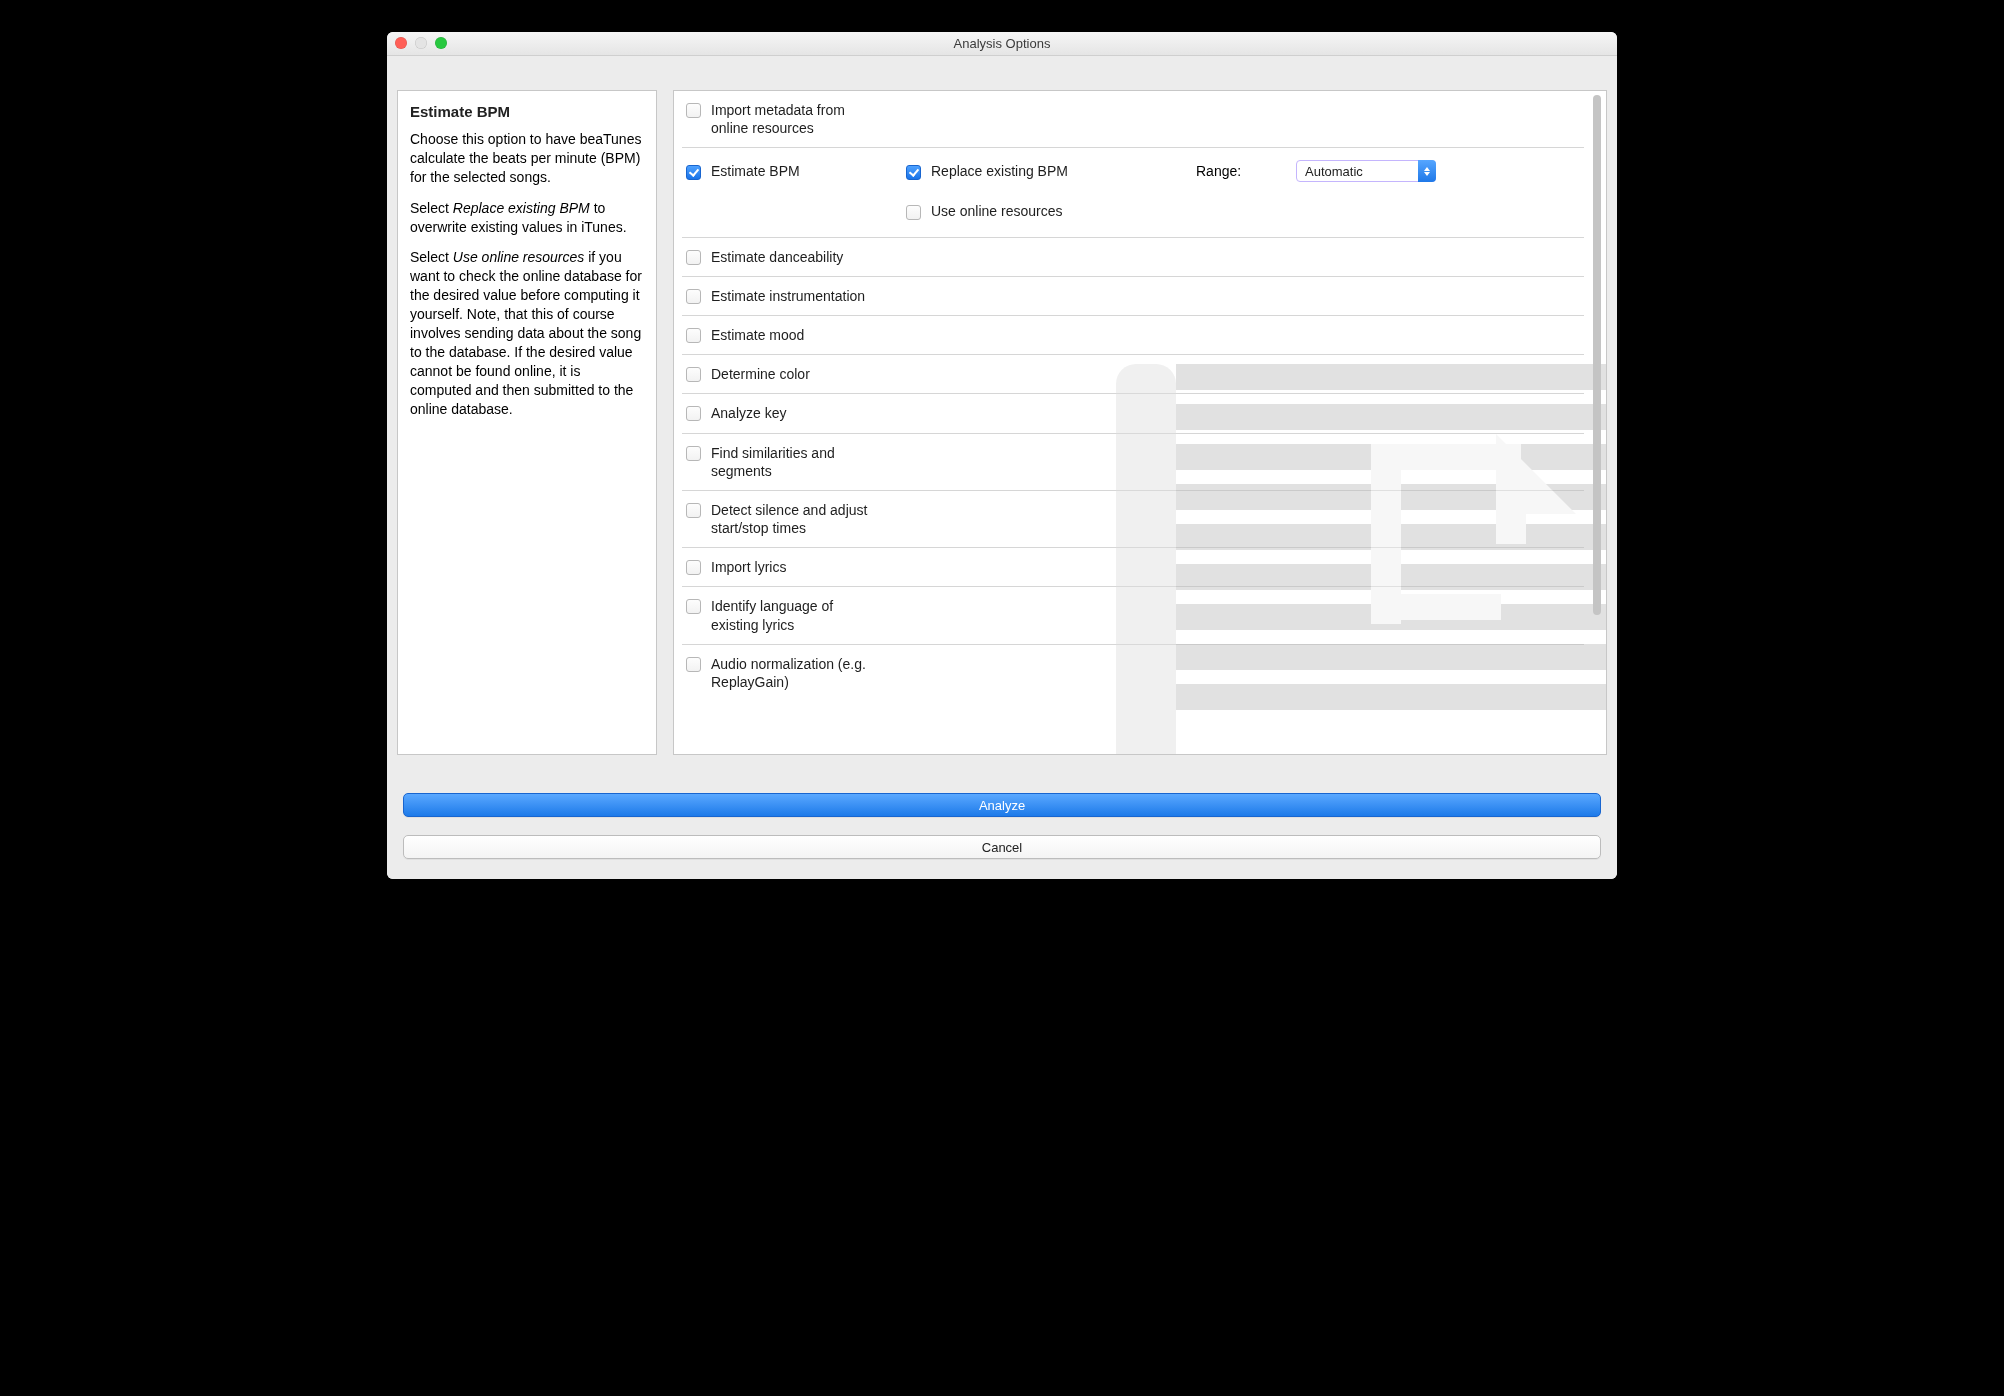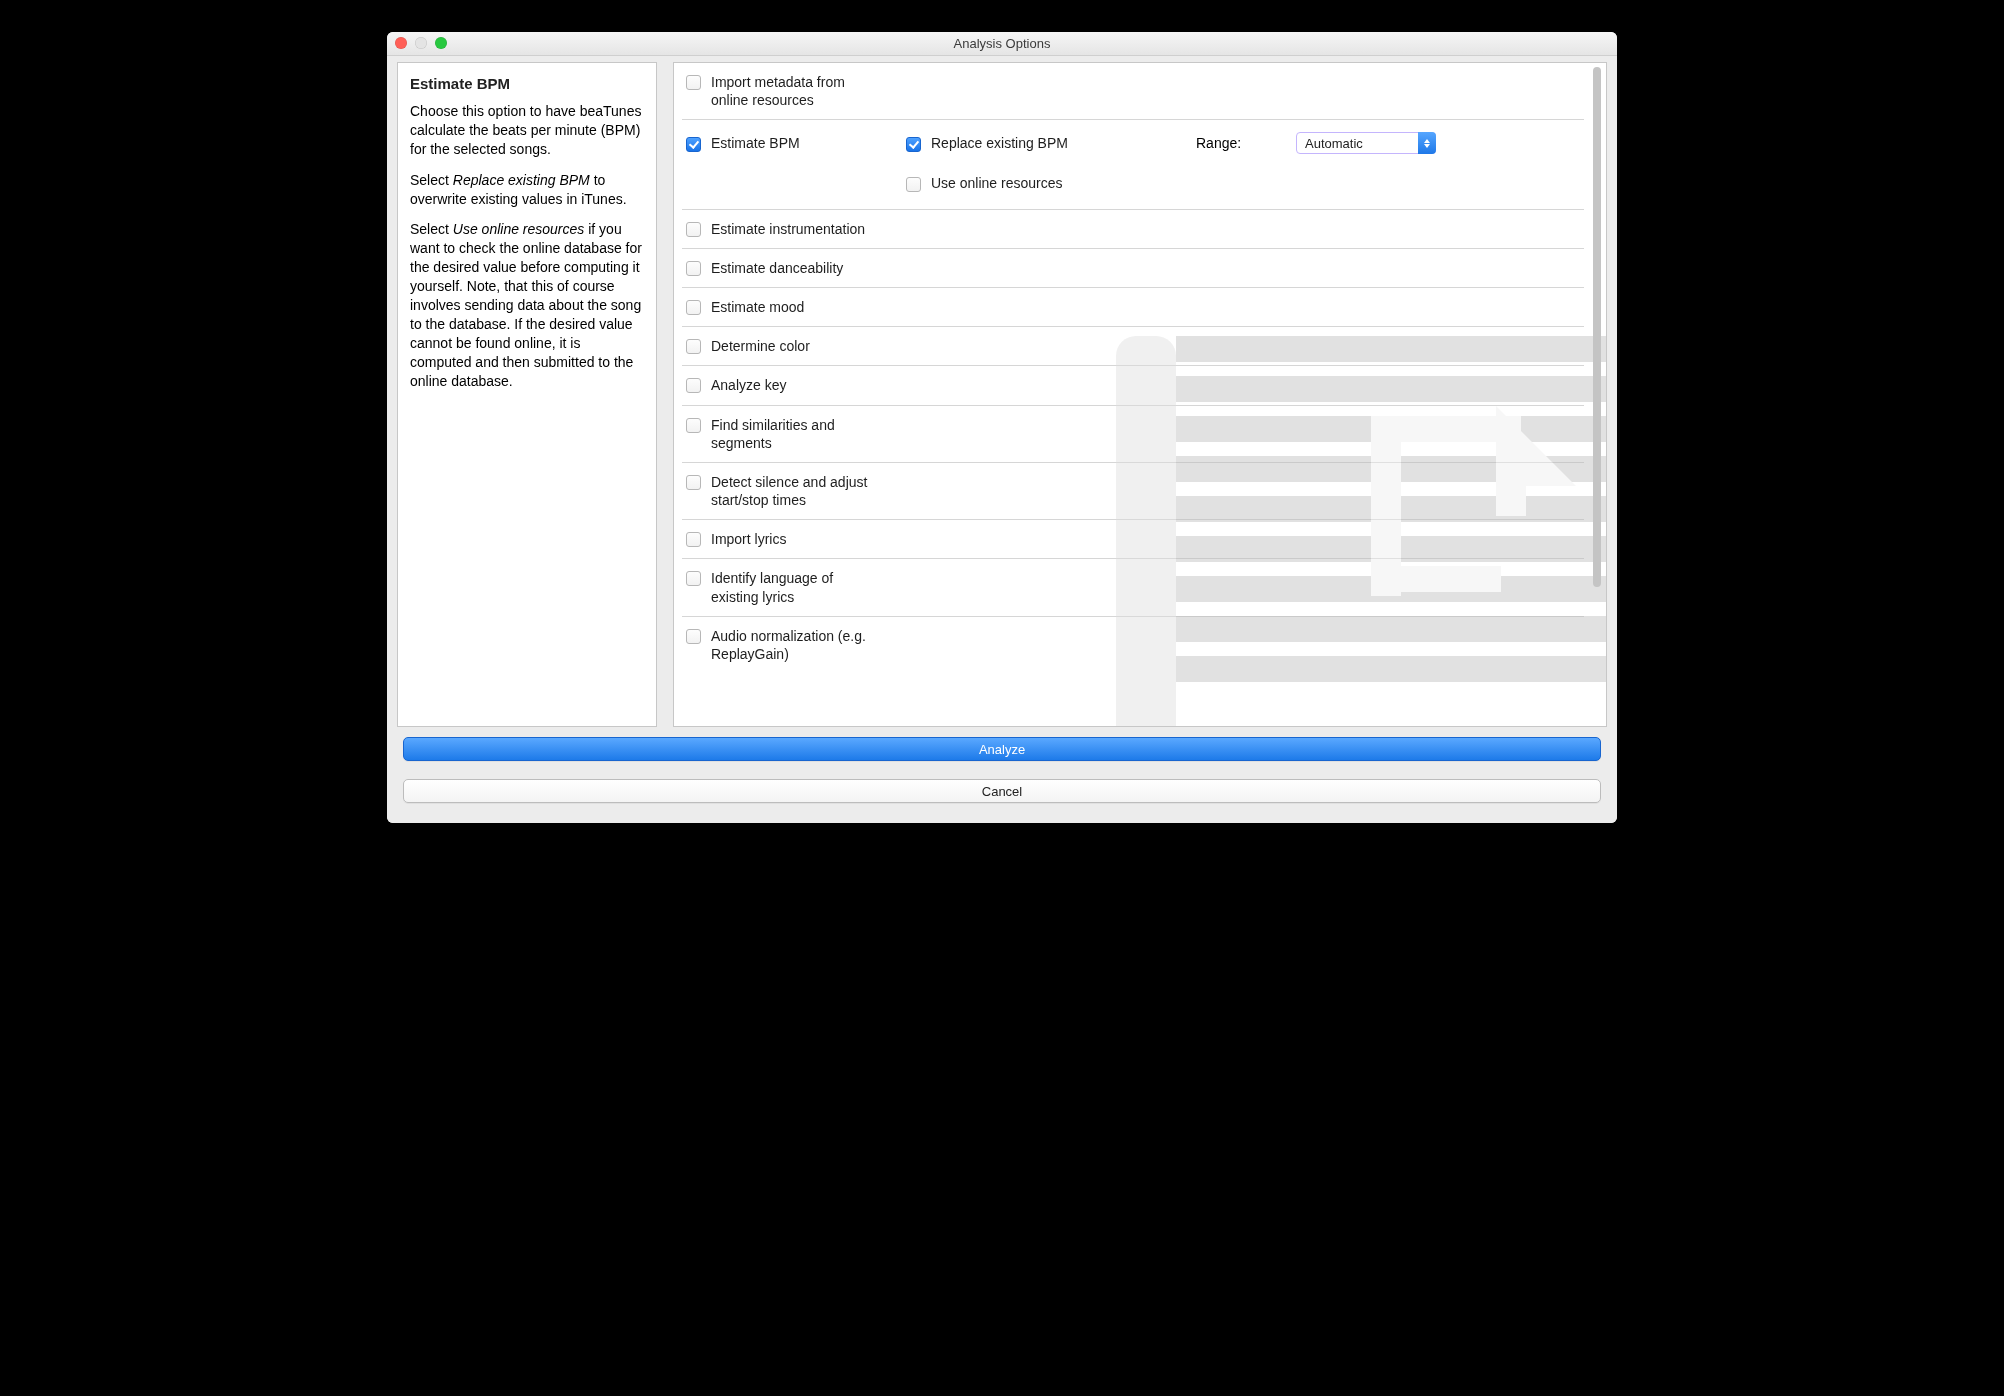--- a/index.html
+++ b/index.html
@@ -15,20 +15,21 @@
   }
   .window {
     width: 100%;
     max-width: 1230px;
     background: #ececec;
     border-radius: 6px;
     box-shadow: 0 14px 40px rgba(0,0,0,.6);
     overflow: hidden;
     display: flex;
     flex-direction: column;
+    gap: 28px;
   }
   .titlebar {
     position: relative;
     height: 24px;
     background: linear-gradient(to bottom, #f6f6f6, #e5e5e5);
     border-bottom: 1px solid #cfcfcf;
     display: flex;
     align-items: center;
     justify-content: center;
   }
@@ -286,25 +287,25 @@
               </div>
               <div></div>
               <div class="cell" style="margin-top:14px">
                 <input type="checkbox" class="chk" style="">
                 <span class="opt-label">Use online resources</span>
               </div>
             </div>
           </div>
           <div class="option-row">
             <input type="checkbox" class="chk" style="">
+            <span class="opt-label">Estimate danceability</span>
+          </div>
+          <div class="option-row">
+            <input type="checkbox" class="chk" style="">
             <span class="opt-label">Estimate instrumentation</span>
-          </div>
-          <div class="option-row">
-            <input type="checkbox" class="chk" style="">
-            <span class="opt-label">Estimate danceability</span>
           </div>
           <div class="option-row">
             <input type="checkbox" class="chk" style="">
             <span class="opt-label">Estimate mood</span>
           </div>
           <div class="option-row">
             <input type="checkbox" class="chk" style="">
             <span class="opt-label">Determine color</span>
           </div>
           <div class="option-row">

